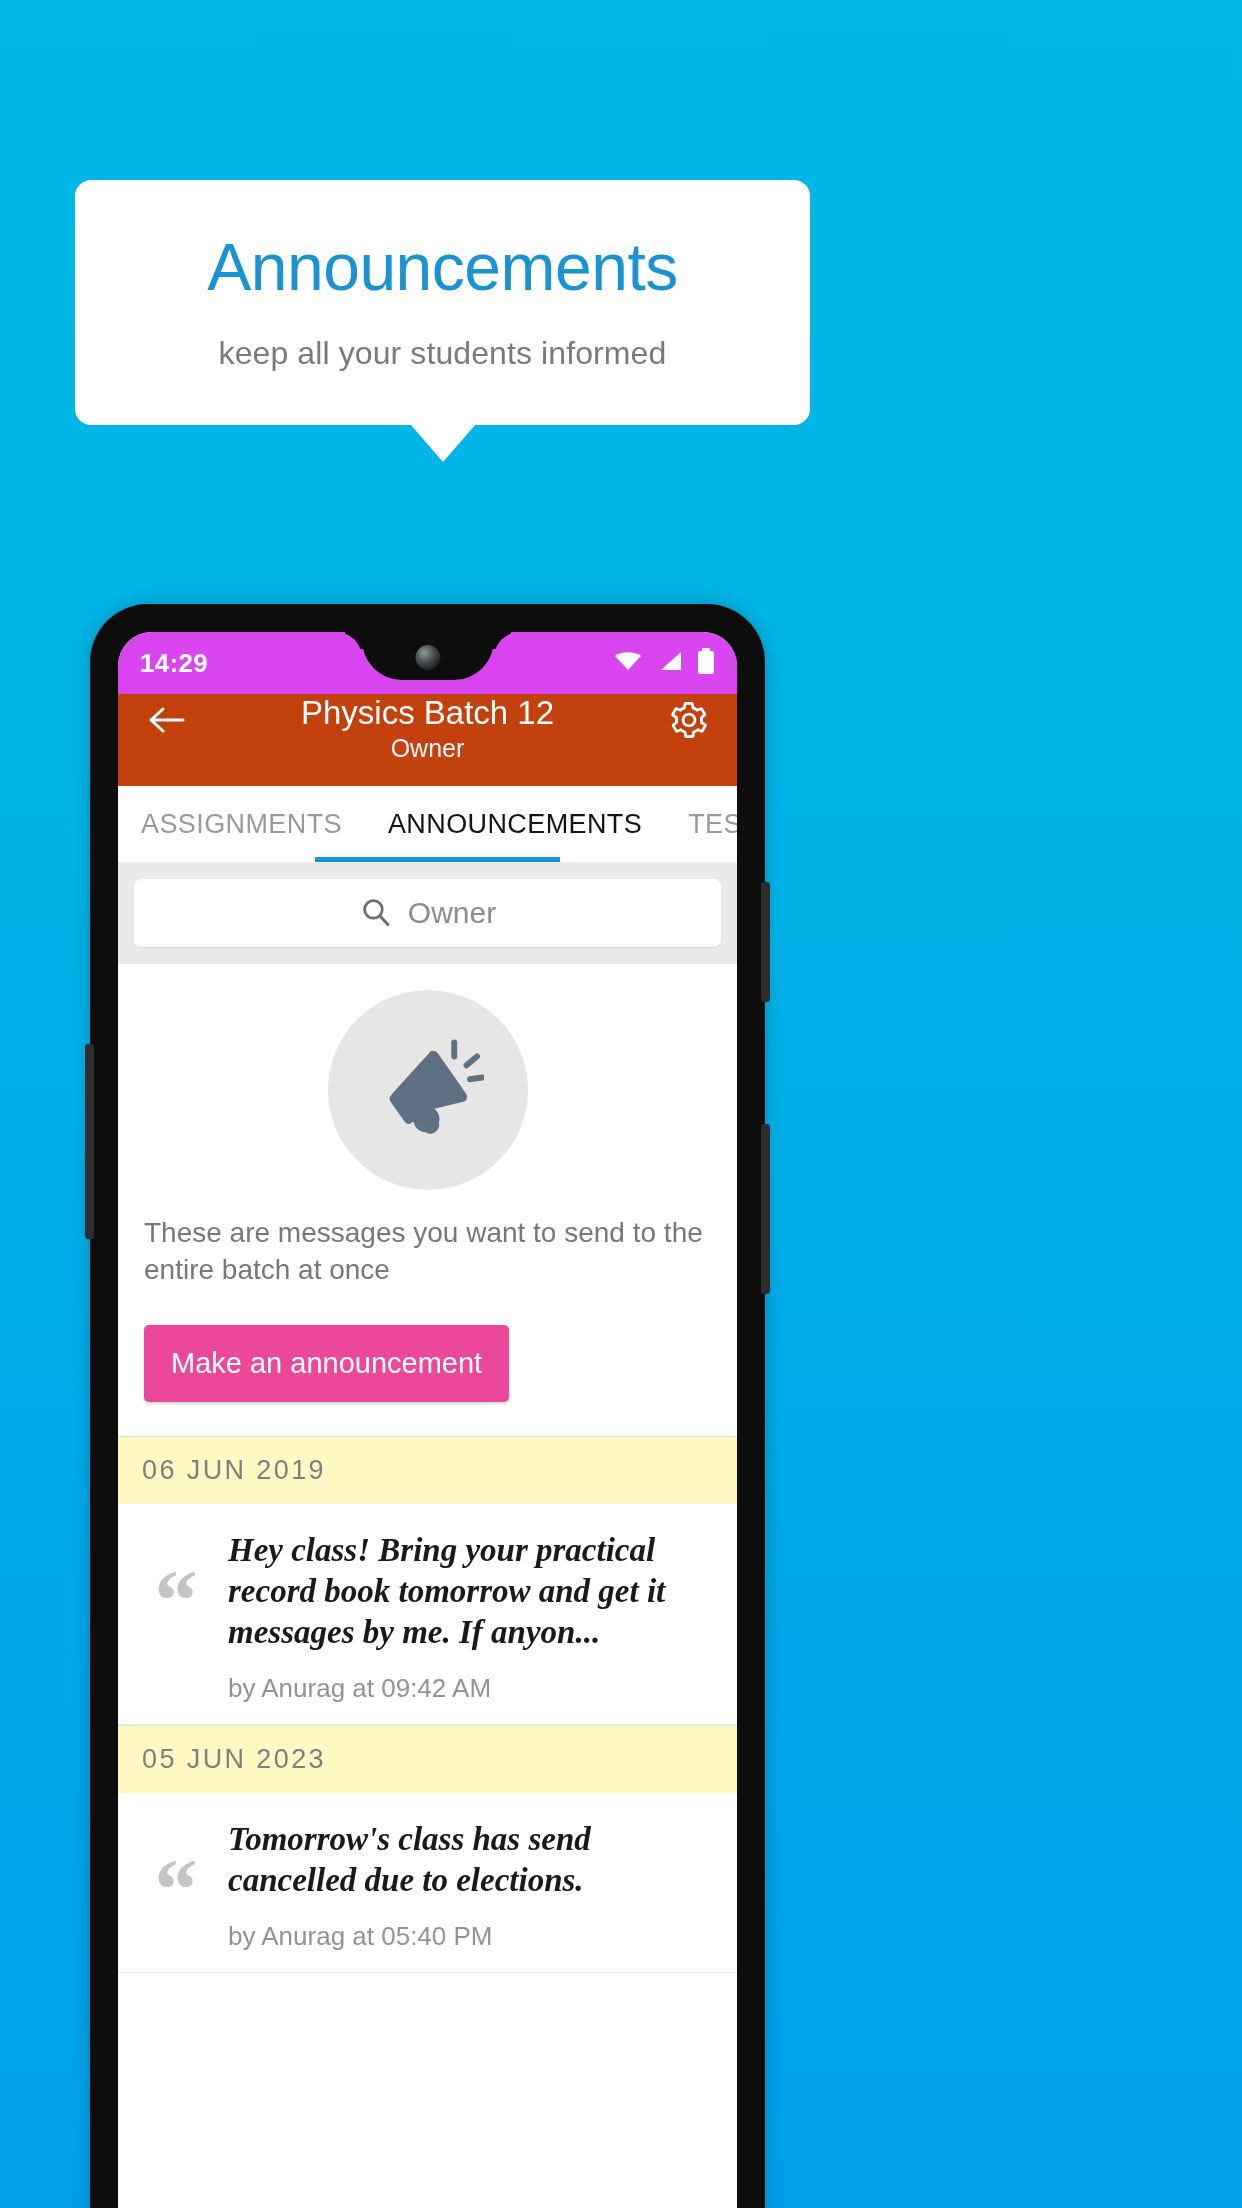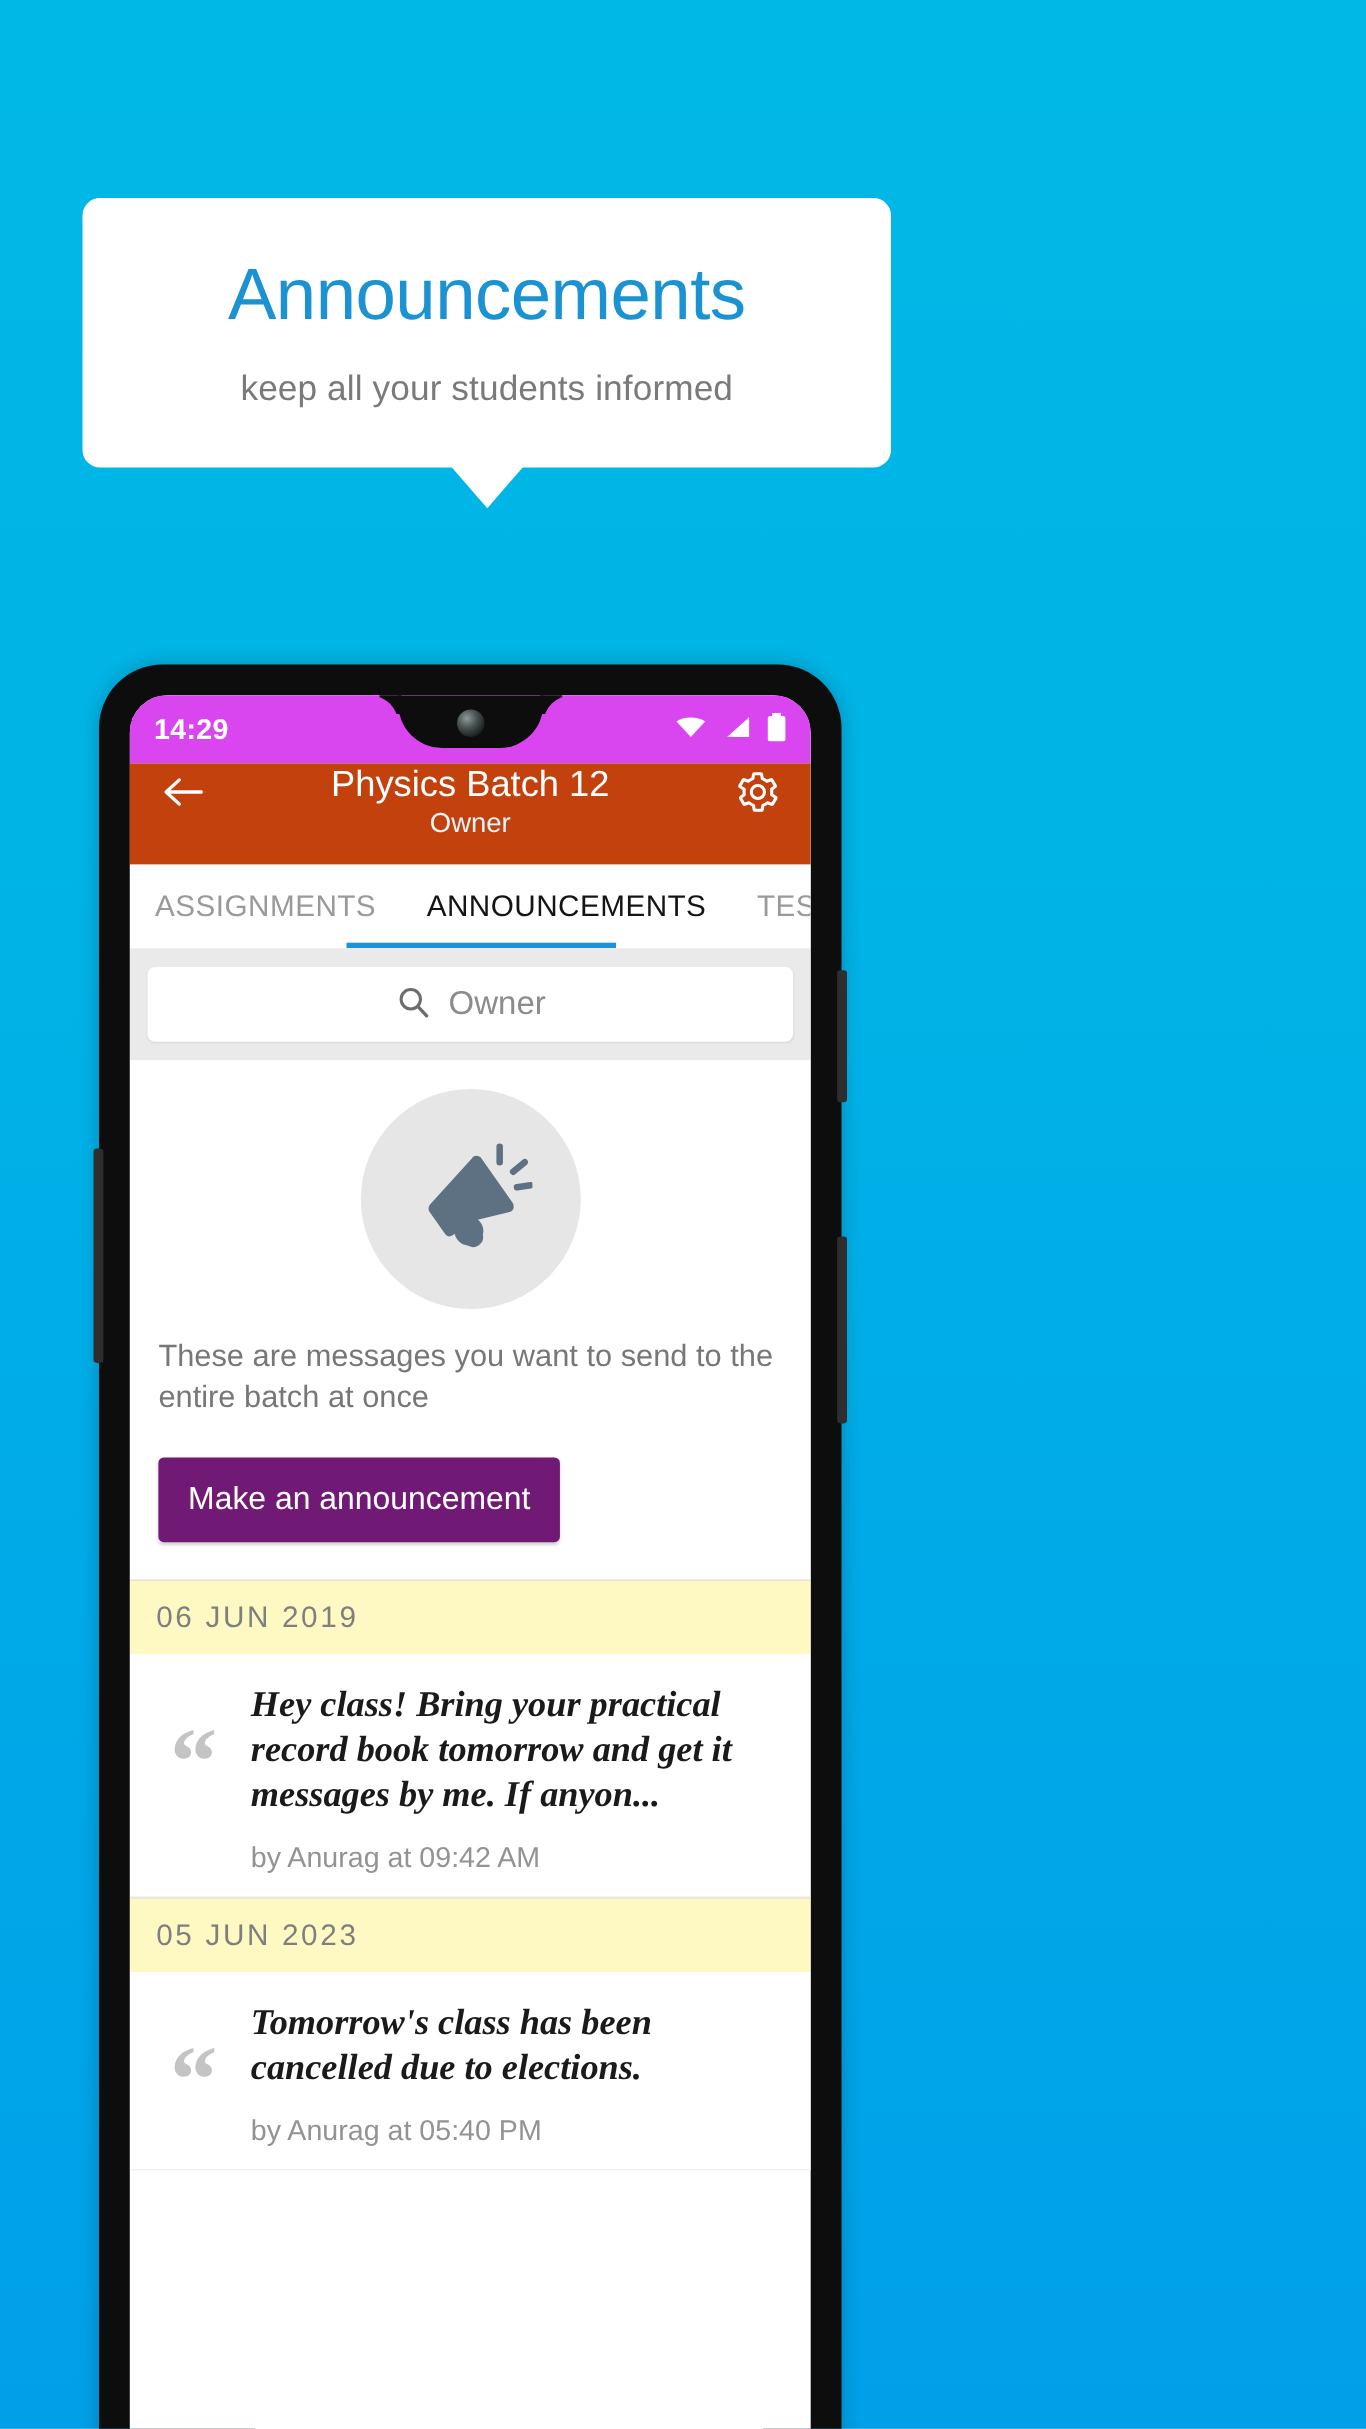--- a/index.html
+++ b/index.html
@@ -215,21 +215,21 @@
   }
   .promo-right { flex:1; }
   .promo-desc {
     font-size:28px;
     line-height:1.33;
     color:#777777;
   }
   .cta-btn {
     margin-top:37px;
     display:inline-block;
-    background:#701a75;
+    background:#ec4899;
     color:#ffffff;
     font-size:29px;
     padding:22px 27px;
     border-radius:5px;
     border:none;
     box-shadow:0 2px 3px rgba(0,0,0,0.18);
     font-family:"Liberation Sans", sans-serif;
   }
 
   
@@ -384,19 +384,19 @@
       <div class="ann-body">
         <div class="ann-text">Hey class! Bring your practical record book tomorrow and get it messages by me. If anyon...</div>
         <div class="ann-meta">by Anurag at 09:42 AM</div>
       </div>
     </div>
 
     <div class="date-header">05  JUN  2023</div>
     <div class="ann-row">
       <div class="quote-mark">“</div>
       <div class="ann-body">
-        <div class="ann-text">Tomorrow's class has been cancelled due to elections.</div>
+        <div class="ann-text">Tomorrow's class has send cancelled due to elections.</div>
         <div class="ann-meta">by Anurag at 05:40 PM</div>
       </div>
     </div>
 
   </div>
 </div>
 
 </body></html>

